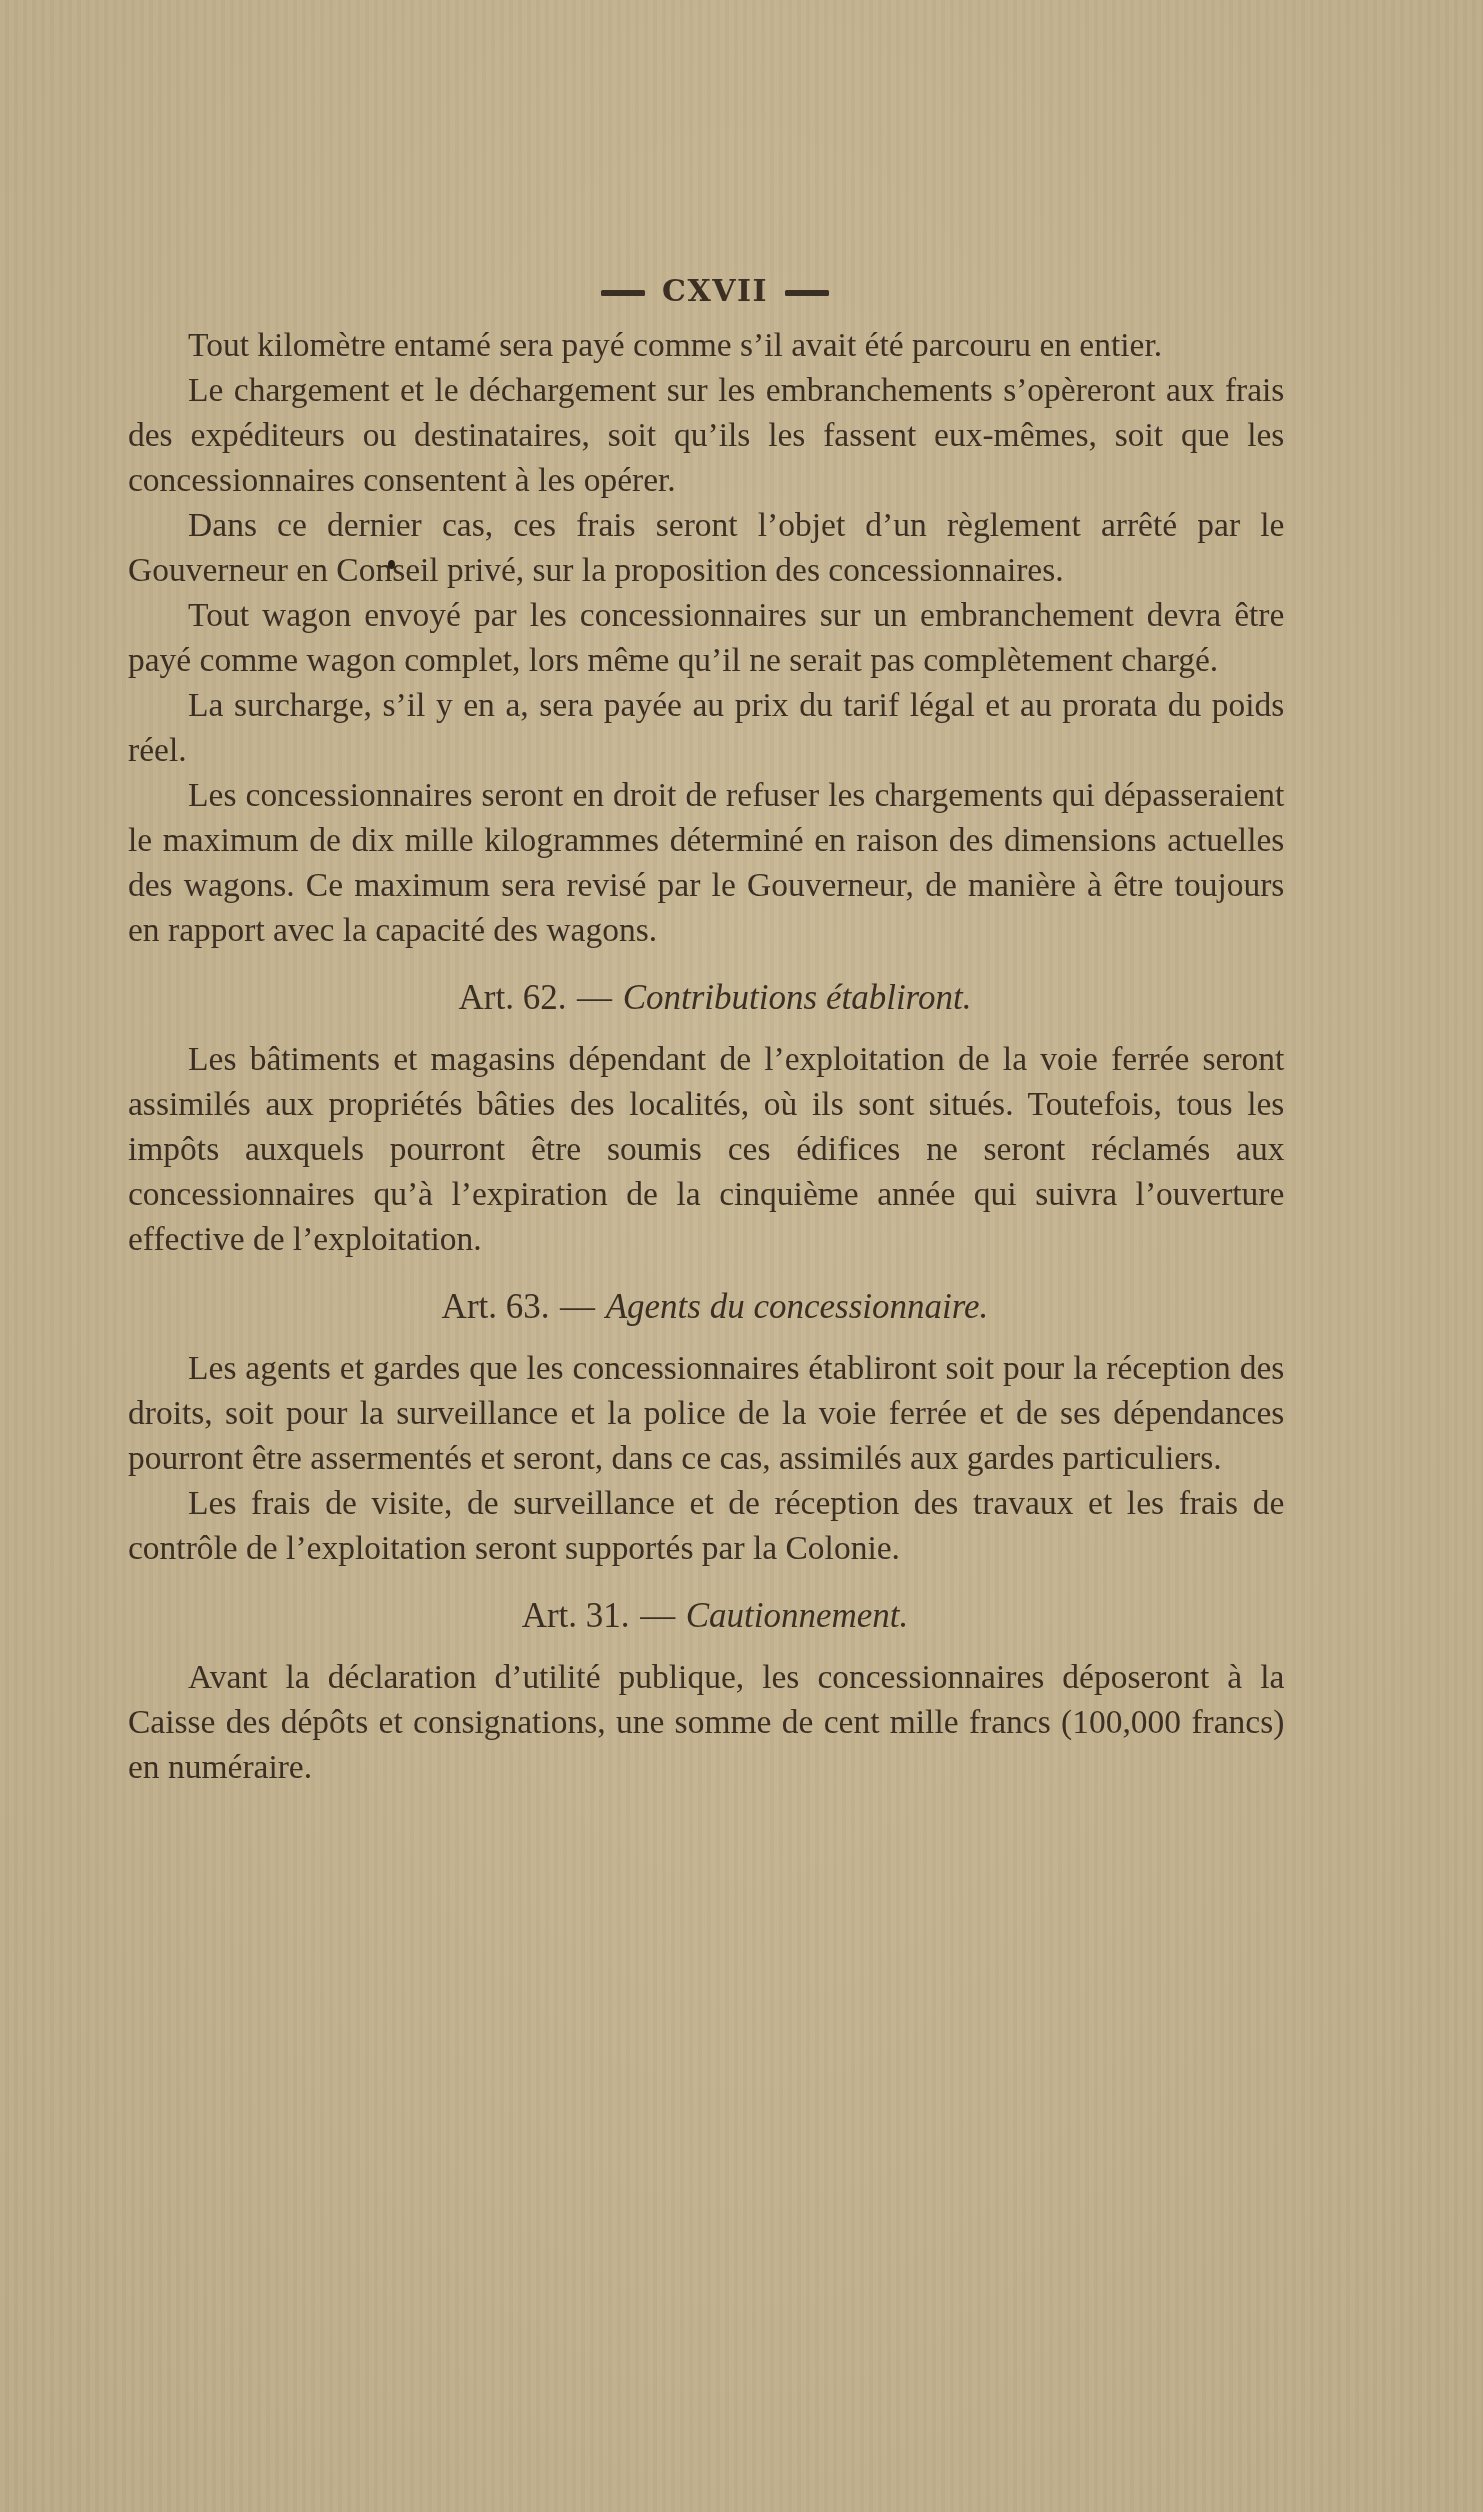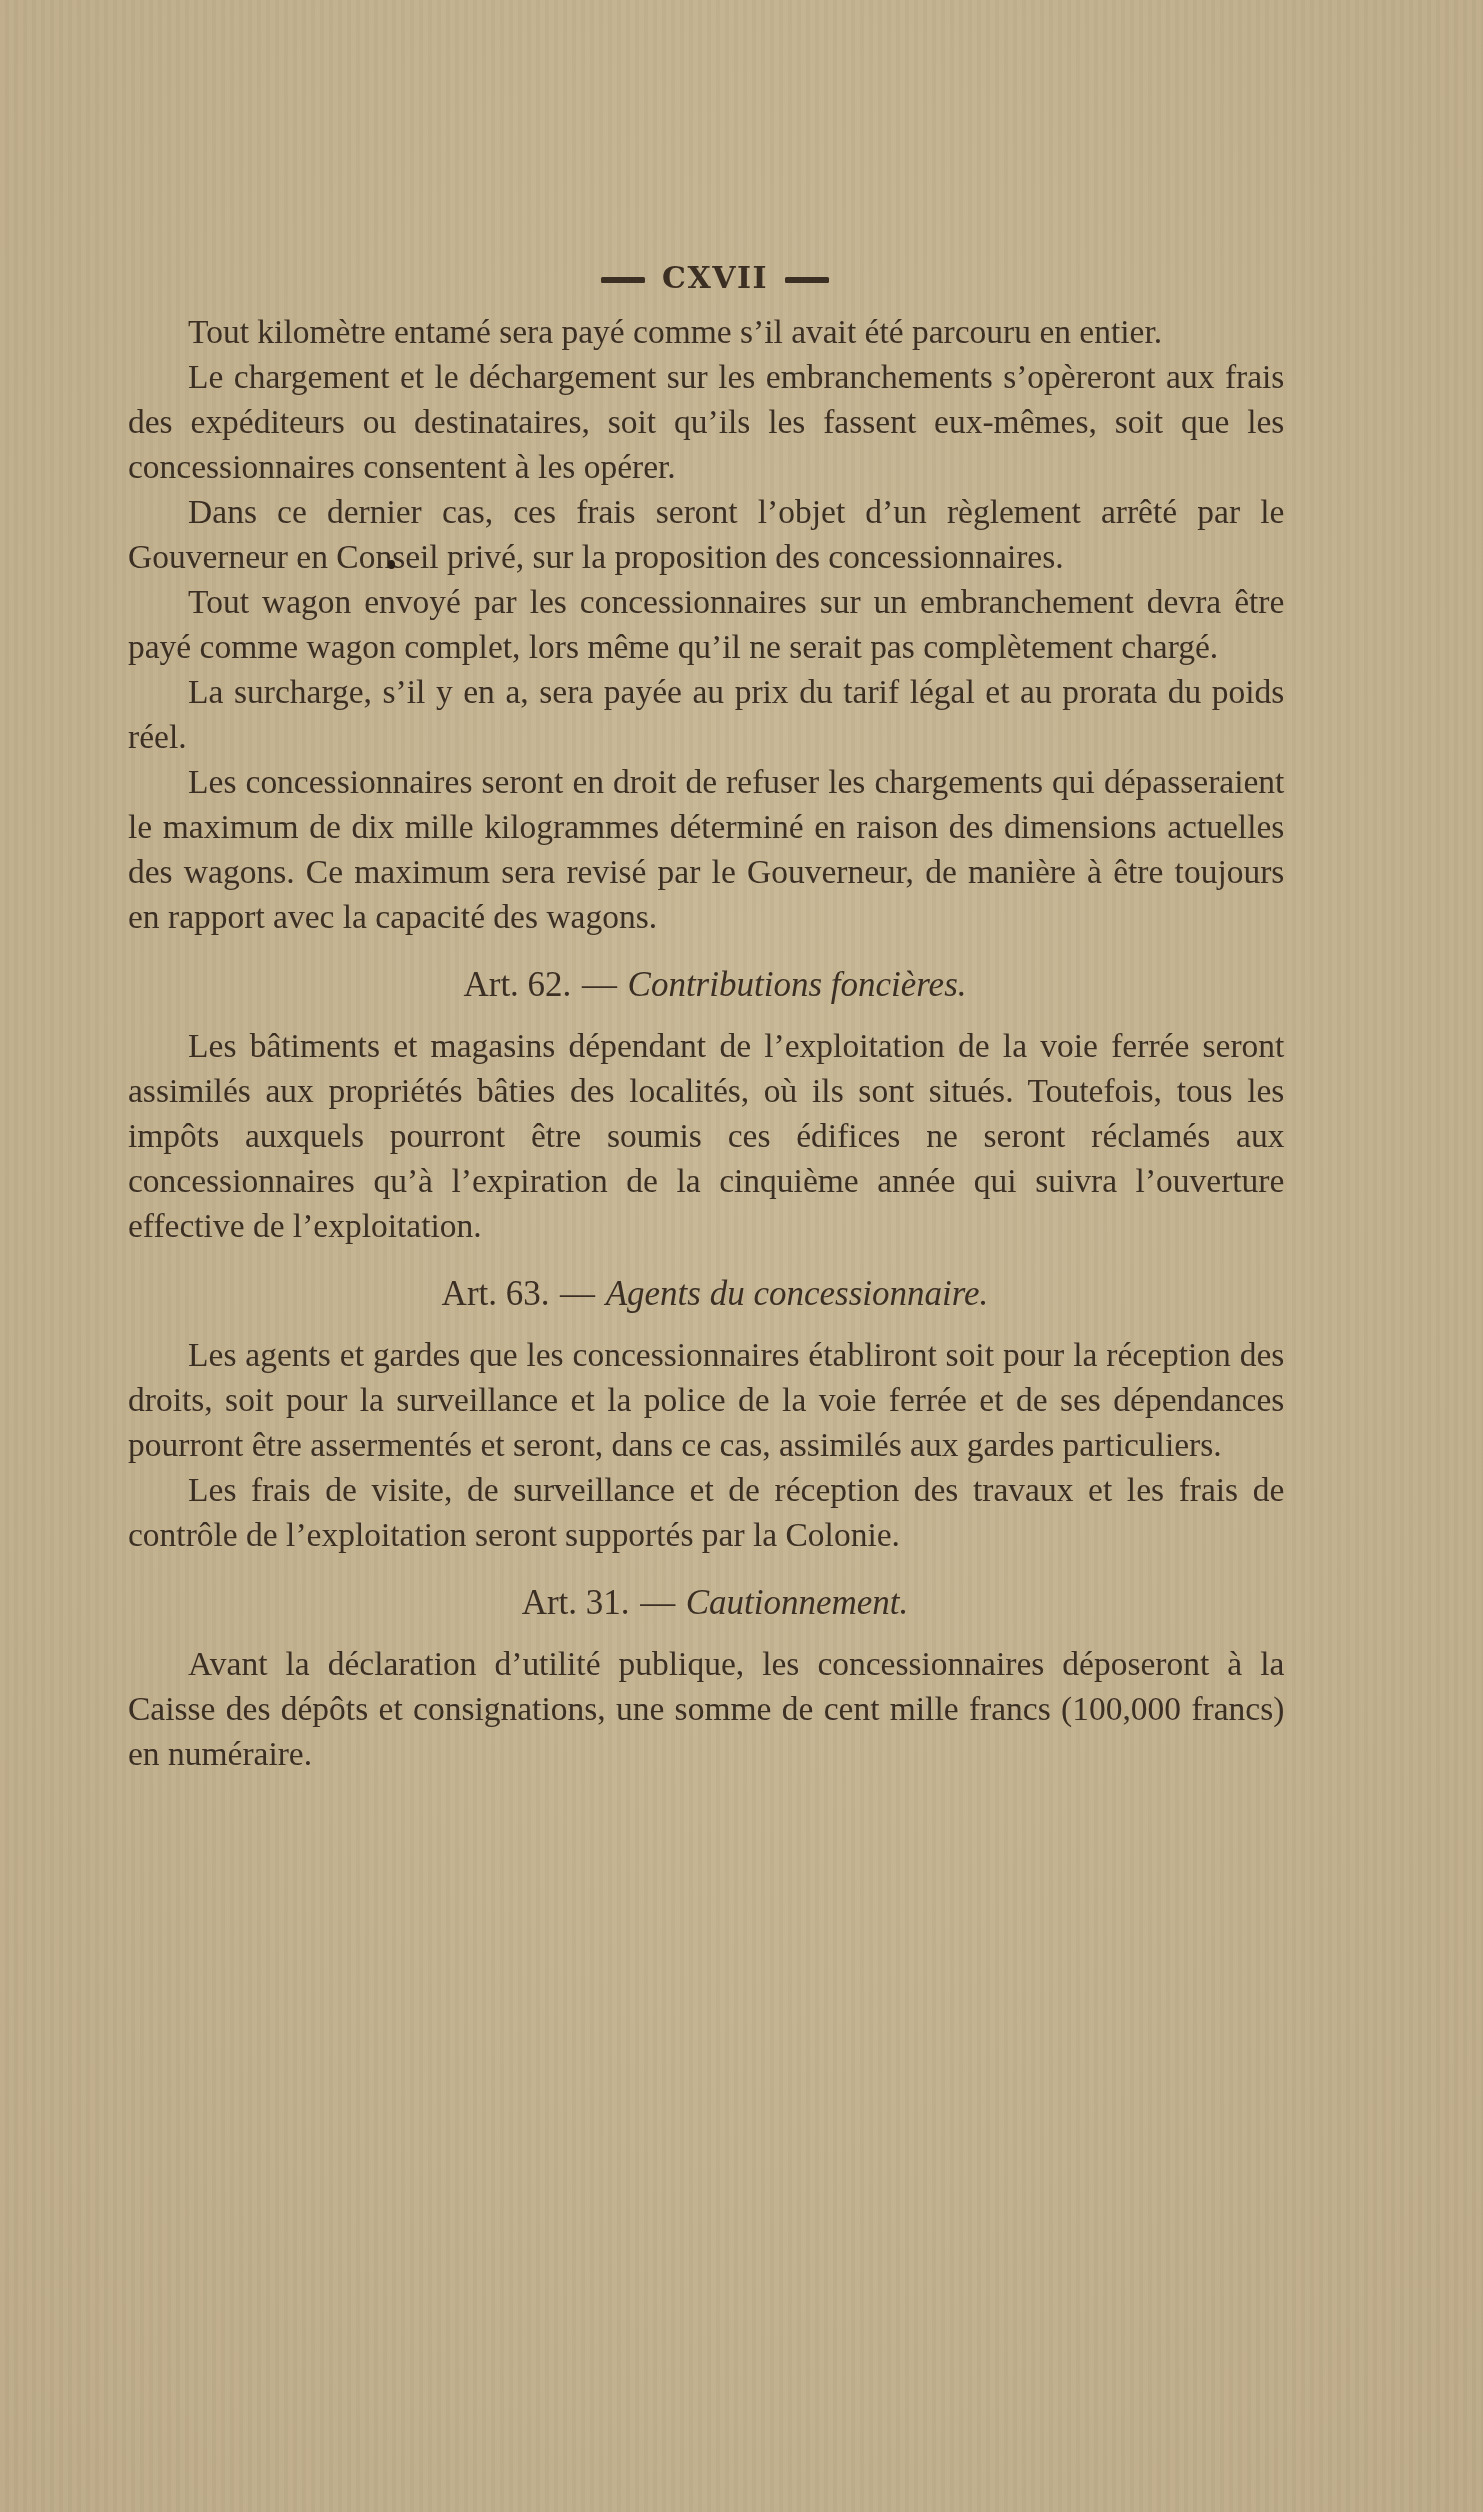--- a/index.html
+++ b/index.html
@@ -14,21 +14,21 @@
   }
   .page-bg {
     position: absolute; inset: 0;
     background:
       repeating-linear-gradient(90deg, rgba(255,255,255,0.025) 0 4.6px, rgba(0,0,0,0.02) 4.6px 9px),
       radial-gradient(ellipse at 50% 40%, #c8b896 0%, #c2b08d 60%, #bcaa87 100%);
   }
   .content {
     position: absolute;
     left: 128px;
-    top: 251px;
+    top: 264px;
     width: 1174px;
   }
   .running-head {
     text-align: center;
     font-size: 30px;
     font-weight: bold;
     letter-spacing: 1.5px;
     height: 53px;
     line-height: 53px;
     margin-bottom: 4.6px;
@@ -80,21 +80,21 @@
     <p class="para">Tout kilomètre entamé sera payé comme s’il avait été parcouru en entier.</p>
     <p class="para">Le chargement et le déchargement sur les embranchements s’opèreront aux frais des expéditeurs ou destinataires, soit qu’ils les fassent eux-mêmes, soit que les concessionnaires consentent à les opérer.</p>
     <p class="para">Dans ce dernier cas, ces frais seront l’objet d’un règlement arrêté par le Gouverneur en Conseil privé, sur la proposition des concessionnaires.</p>
     <p class="para">Tout wagon envoyé par les concessionnaires sur un embranchement devra être payé comme wagon complet, lors même qu’il ne serait pas complètement chargé.</p>
     <p class="para">La surcharge, s’il y en a, sera payée au prix du tarif légal et au prorata du poids réel.</p>
     <p class="para">Les concessionnaires seront en droit de refuser les chargements qui dépasseraient le maximum de dix mille kilogrammes déterminé en raison des dimensions actuelles des wagons. Ce maximum sera revisé par le Gouverneur, de manière à être toujours en rapport avec la capacité des wagons.</p>
   </section>
 
   <section>
     <div class="article-head">
-      <span>Art. 62.</span><span class="sep">—</span><span class="title">Contributions foncières.</span>
+      <span>Art. 62.</span><span class="sep">—</span><span class="title">Contributions établiront.</span>
     </div>
     <p class="para">Les bâtiments et magasins dépendant de l’exploitation de la voie ferrée seront assimilés aux propriétés bâties des localités, où ils sont situés. Toutefois, tous les impôts auxquels pourront être soumis ces édifices ne seront réclamés aux concessionnaires qu’à l’expiration de la cinquième année qui suivra l’ouverture effective de l’exploitation.</p>
   </section>
 
   <section>
     <div class="article-head">
       <span>Art. 63.</span><span class="sep">—</span><span class="title">Agents du concessionnaire.</span>
     </div>
     <p class="para">Les agents et gardes que les concessionnaires établiront soit pour la réception des droits, soit pour la surveillance et la police de la voie ferrée et de ses dépendances pourront être assermentés et seront, dans ce cas, assimilés aux gardes particuliers.</p>
   </section>

